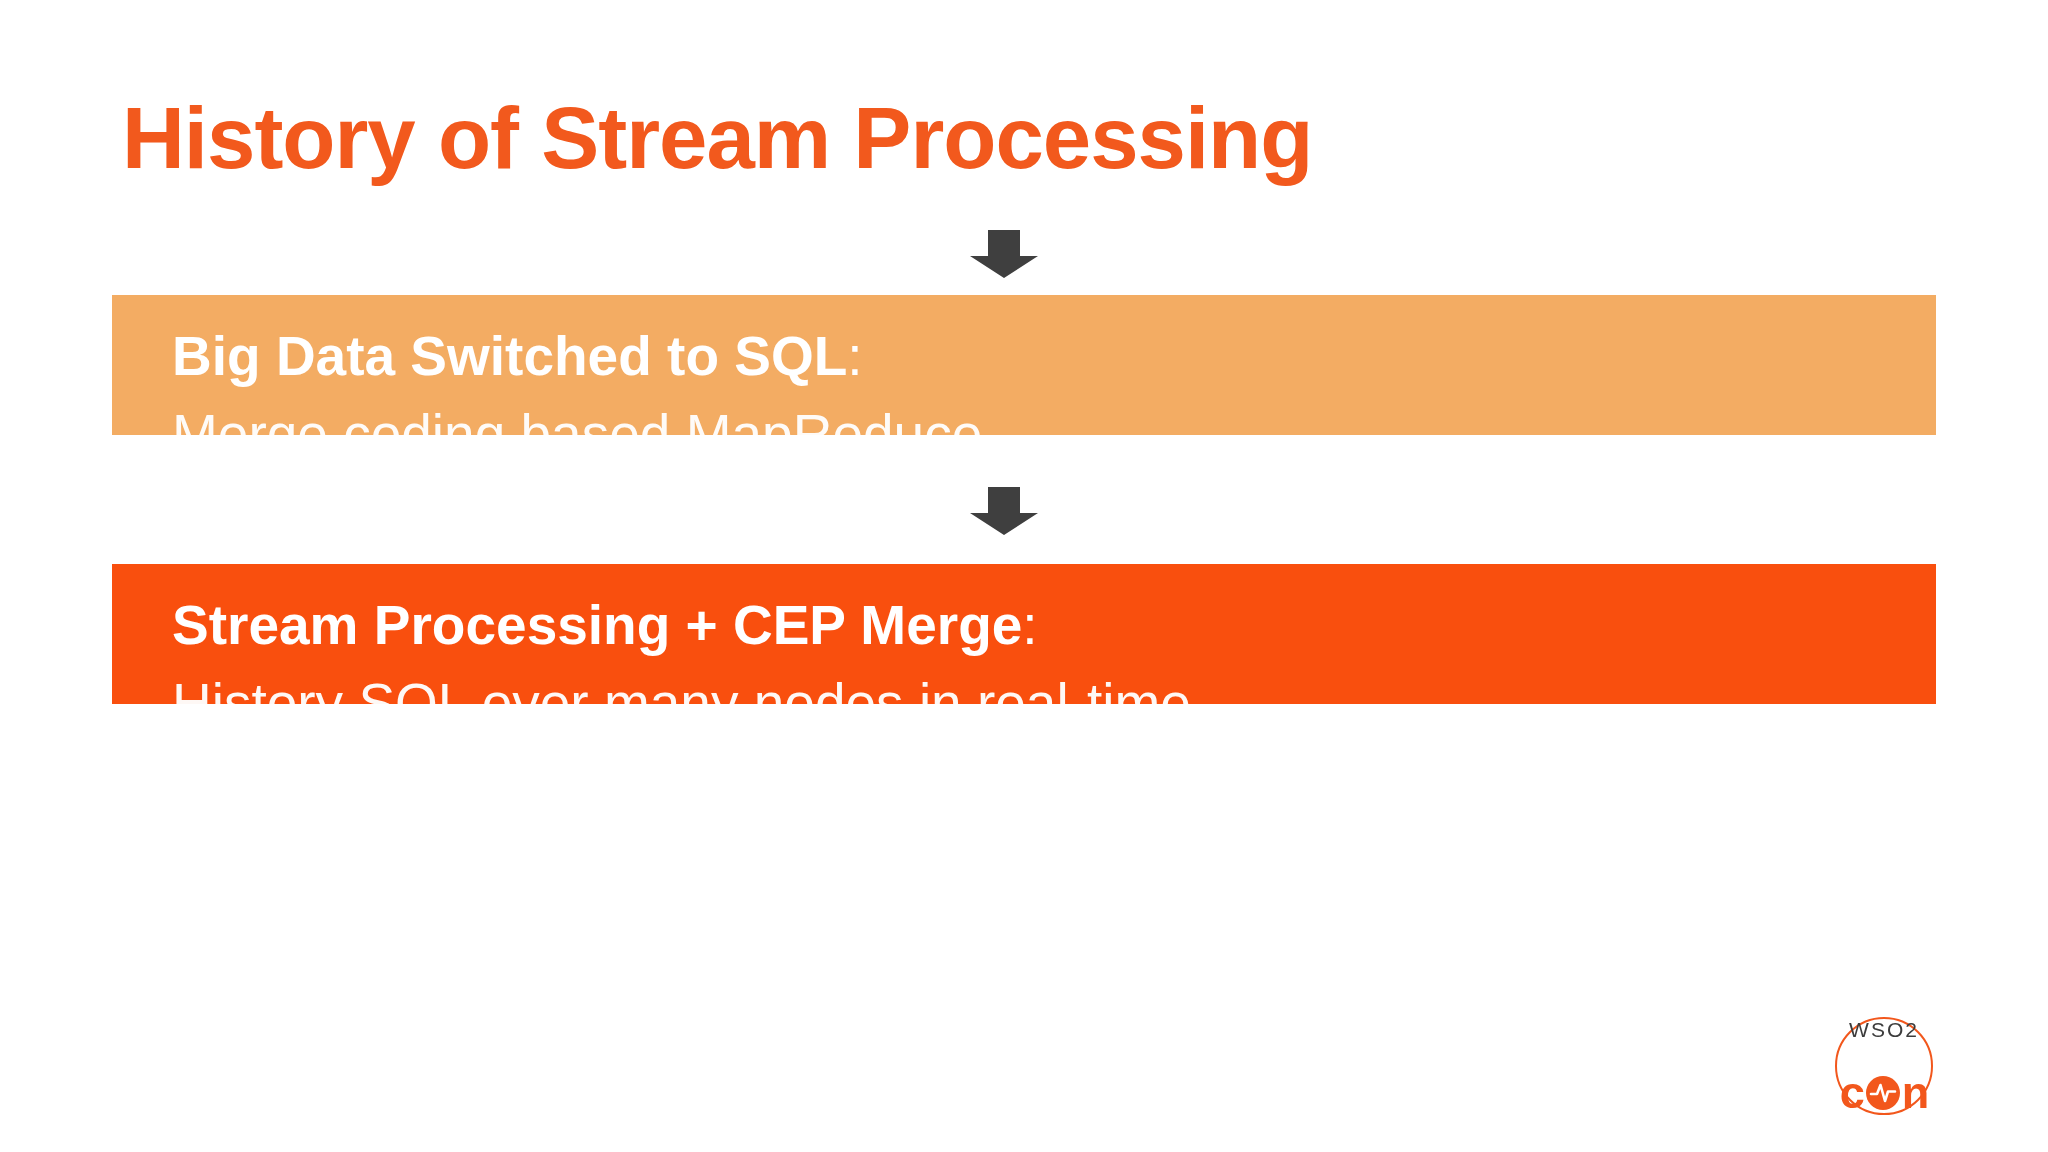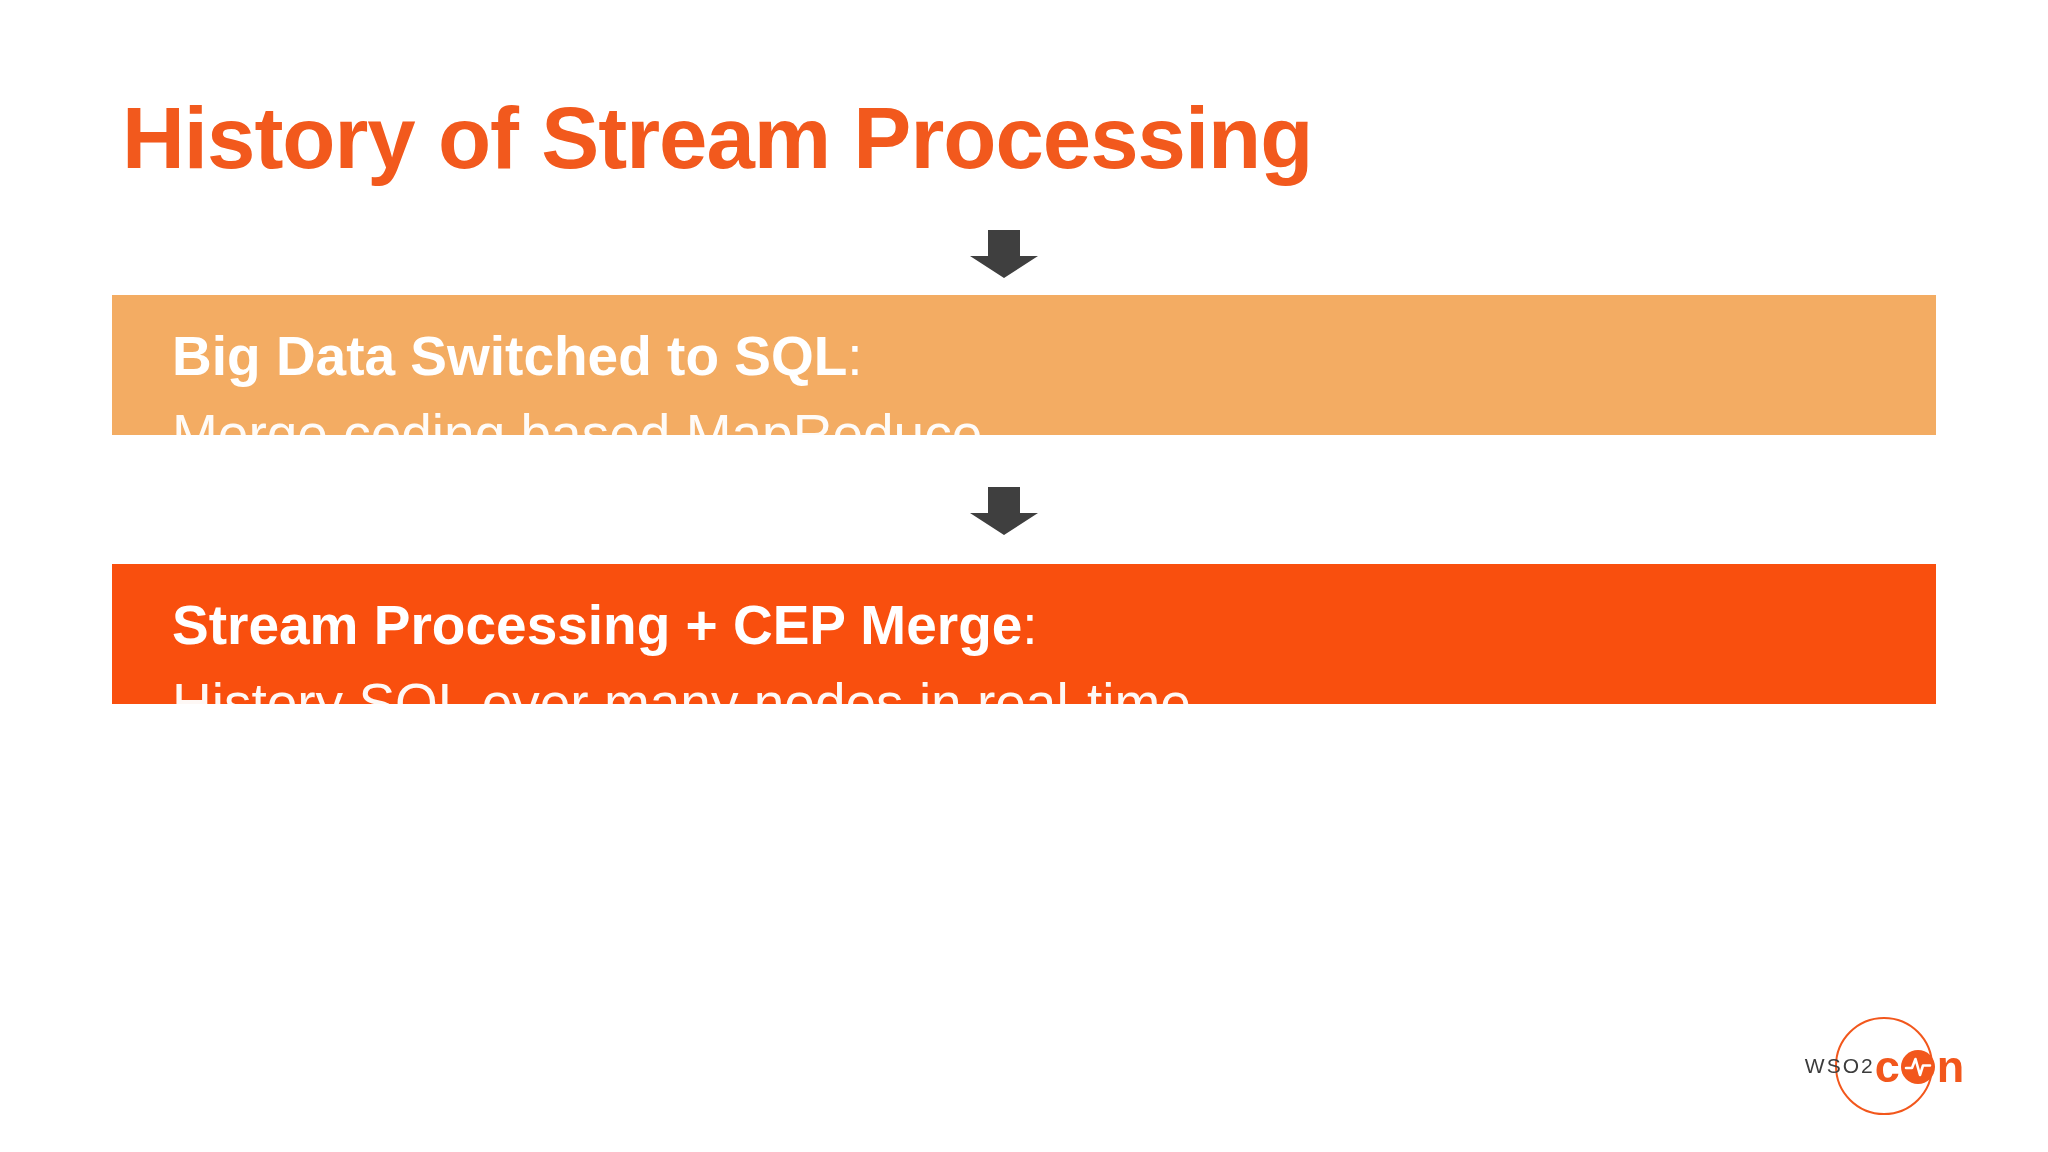--- a/index.html
+++ b/index.html
@@ -22,22 +22,22 @@
   }
   .flow-box .line{font-size:55px;line-height:78px;white-space:nowrap;}
   .flow-box .emphasis{font-weight:700;}
   .flow-box .separator{font-weight:400;}
   .flow-box .detail{font-weight:400;opacity:0.96;}
   .box-1{top:295px;background:#F3AC63;}
   .box-2{top:552px;background:#F94F0E;margin-top:12px;}
   .logo{
     position:absolute;left:1835px;top:1017px;width:98px;height:98px;
     border:2px solid #F2571C;border-radius:50%;background:#ffffff;
-    box-sizing:border-box;display:flex;flex-direction:row;
-    align-items:center;justify-content:center;
+    box-sizing:border-box;display:flex;flex-direction:column;
+    align-items:center;justify-content:space-between;gap:20px;
   }
   .logo-brand{
     font-size:21px;line-height:22px;letter-spacing:2px;
     color:#3C3C3C;font-weight:400;
   }
   .logo-word{
     display:flex;align-items:center;margin-top:1px;
     color:#F2571C;font-weight:800;font-size:45px;line-height:40px;
     letter-spacing:-1px;
   }

